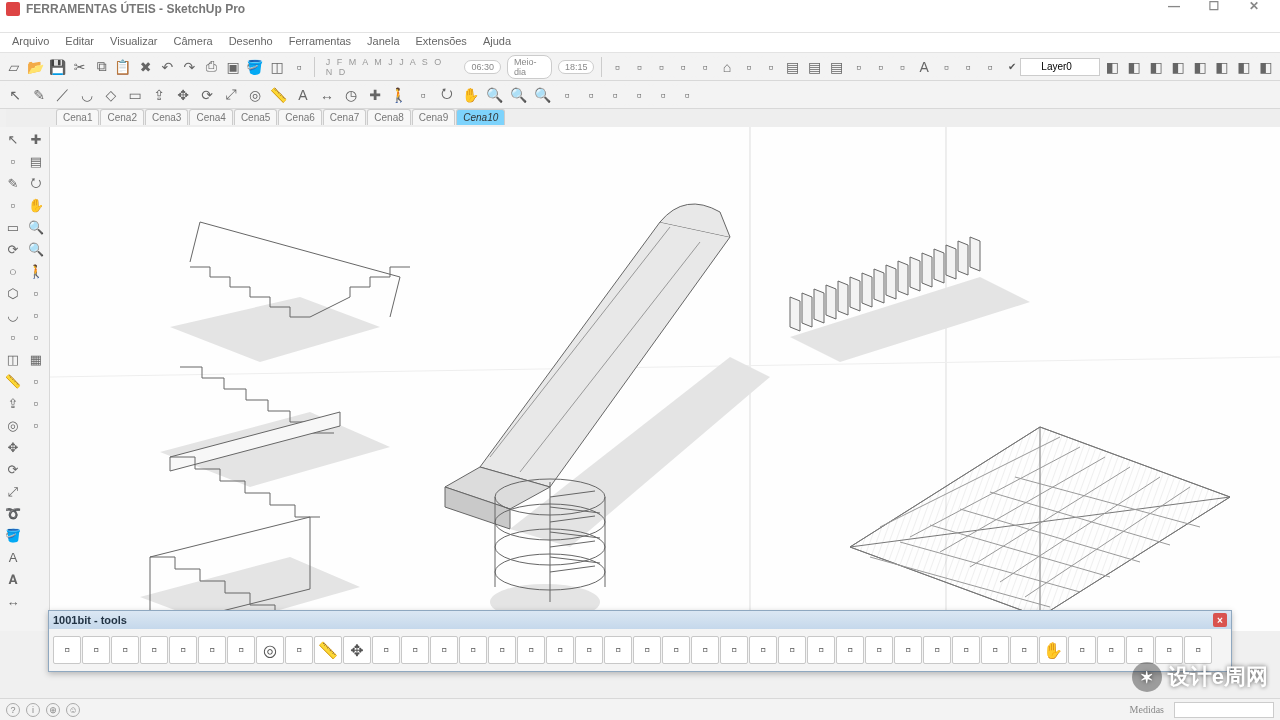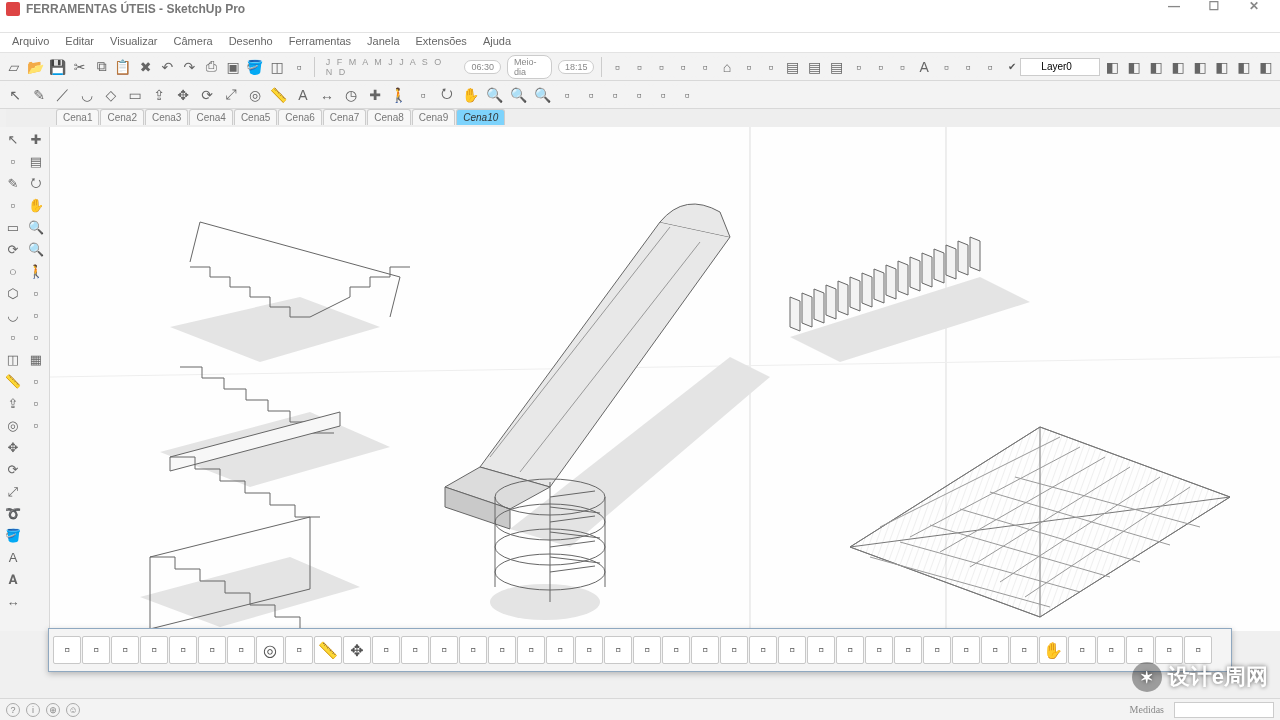--- a/index.html
+++ b/index.html
@@ -311,20 +311,25 @@
             <line x1="910" y1="382" x2="1090" y2="435"></line>
             <line x1="940" y1="365" x2="1120" y2="418"></line>
             <line x1="965" y1="350" x2="1150" y2="400"></line>
         </g>
       </g>
     </svg>
   </div>
 </div>
 
 <div class="float-panel">
+  <div class="float-title">
+    <span>1001bit - tools</span>
+    <span class="spacer"></span>
+    <span class="close-x">×</span>
+  </div>
   <div class="float-body" id="floatbody">
       <div class="fbtn">▫</div>
       <div class="fbtn">▫</div>
       <div class="fbtn">▫</div>
       <div class="fbtn">▫</div>
       <div class="fbtn">▫</div>
       <div class="fbtn">▫</div>
       <div class="fbtn">▫</div>
       <div class="fbtn">◎</div>
       <div class="fbtn">▫</div>

